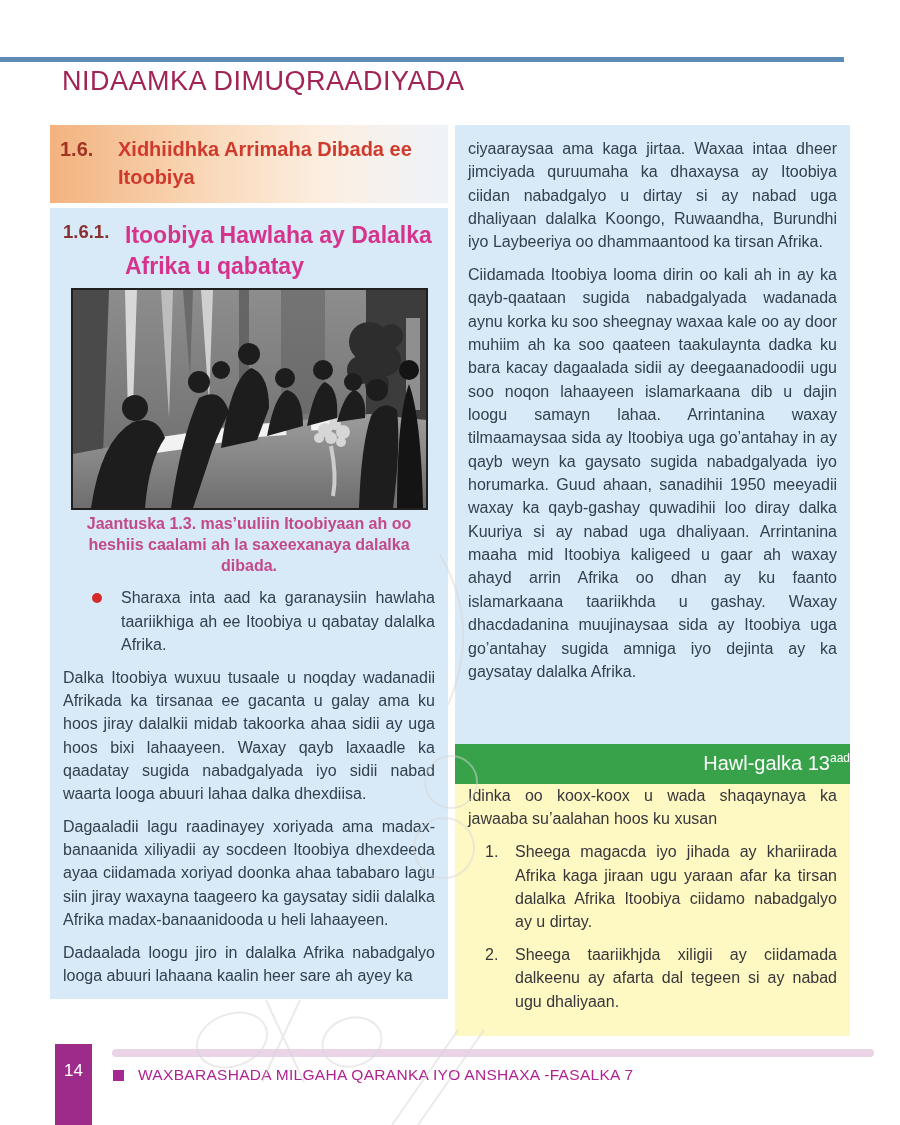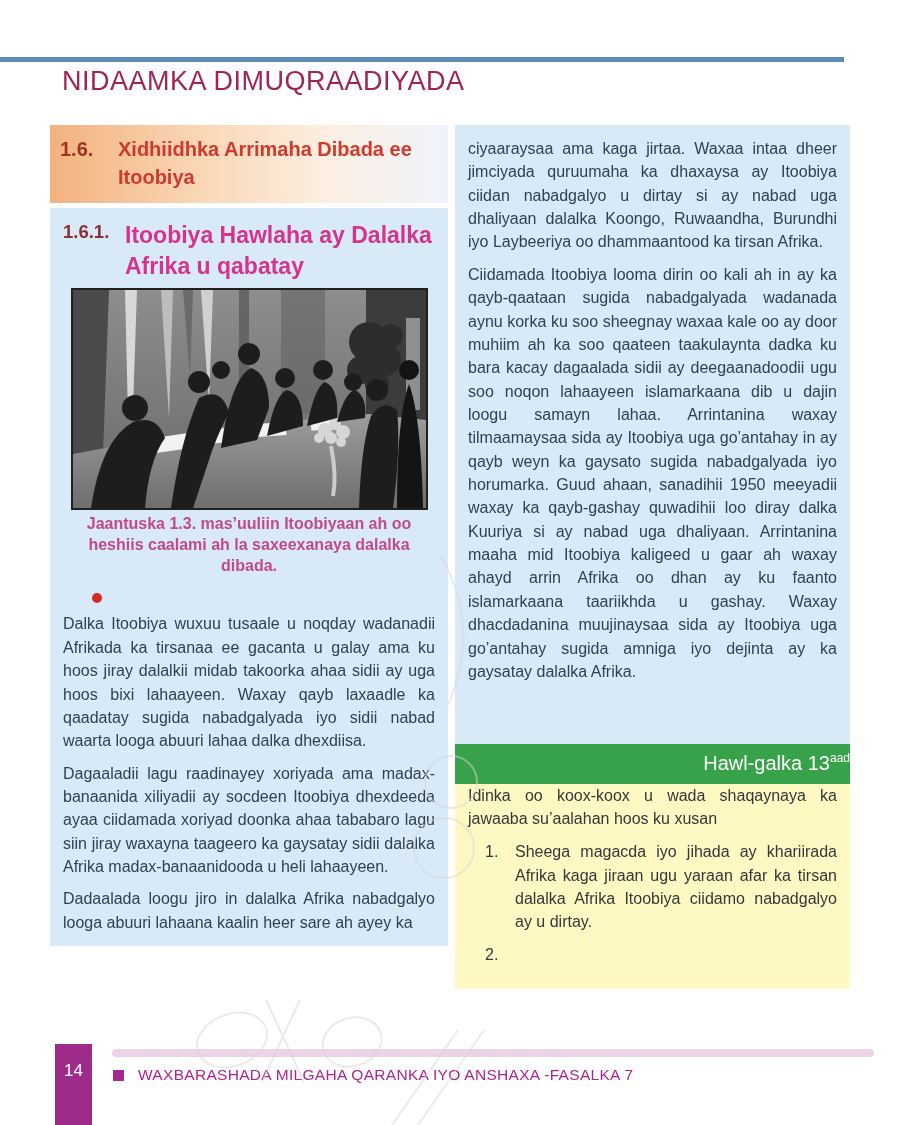--- a/index.html
+++ b/index.html
@@ -149,20 +149,21 @@
             <path d="M286,218 Q288,156 298,126 Q310,108 324,120 Q328,158 320,218 Z"></path>
           </g>
           <circle cx="336" cy="80" r="10" fill="#141414"></circle>
           <path d="M324,218 Q324,126 336,94 Q348,126 350,218 Z" fill="#141414"></path>
         </svg>
         <div class="caption">Jaantuska 1.3. mas’uuliin Itoobiyaan ah oo heshiis caalami ah la saxeexanaya dalalka dibada.</div>
       </div>
 
       <div class="q-item">
         <span class="bullet-dot"></span>
+        <div class="q-text">Sharaxa inta aad ka garanaysiin hawlaha taariikhiga ah ee Itoobiya u qabatay dalalka Afrika.</div>
       </div>
 
       <p class="para">Dalka Itoobiya wuxuu tusaale u noqday wadanadii Afrikada ka tirsanaa ee gacanta u galay ama ku hoos jiray dalalkii midab takoorka ahaa sidii ay uga hoos bixi lahaayeen. Waxay qayb laxaadle ka qaadatay sugida nabadgalyada iyo sidii nabad waarta looga abuuri lahaa dalka dhexdiisa.</p>
       <p class="para">Dagaaladii lagu raadinayey xoriyada ama madax-banaanida xiliyadii ay socdeen Itoobiya dhexdeeda ayaa ciidamada xoriyad doonka ahaa tababaro lagu siin jiray waxayna taageero ka gaysatay sidii dalalka Afrika madax-banaanidooda u heli lahaayeen.</p>
       <p class="para">Dadaalada loogu jiro in dalalka Afrika nabadgalyo looga abuuri lahaana kaalin heer sare ah ayey ka</p>
     </div>
   </div>
 
   <div class="col-right">
     <div class="right-panel">
@@ -175,20 +176,21 @@
     </div>
 
     <div class="activity-panel">
       <p class="activity-intro">Idinka oo koox-koox u wada shaqaynaya ka jawaaba su’aalahan hoos ku xusan</p>
       <div class="a-item">
         <div class="a-num">1.</div>
         <div class="a-text">Sheega magacda iyo jihada ay khariirada Afrika kaga jiraan ugu yaraan afar ka tirsan dalalka Afrika Itoobiya ciidamo nabadgalyo ay u dirtay.</div>
       </div>
       <div class="a-item">
         <div class="a-num">2.</div>
+        <div class="a-text">Sheega taariikhjda xiligii ay ciidamada dalkeenu ay afarta dal tegeen si ay nabad ugu dhaliyaan.</div>
       </div>
     </div>
   </div>
 
   <div class="page-tab">14</div>
   <div class="footer-strip"></div>
   <div class="footer-row">
     <span class="footer-square"></span>
     <span class="footer-text">WAXBARASHADA MILGAHA QARANKA IYO ANSHAXA -FASALKA 7</span>
   </div>

